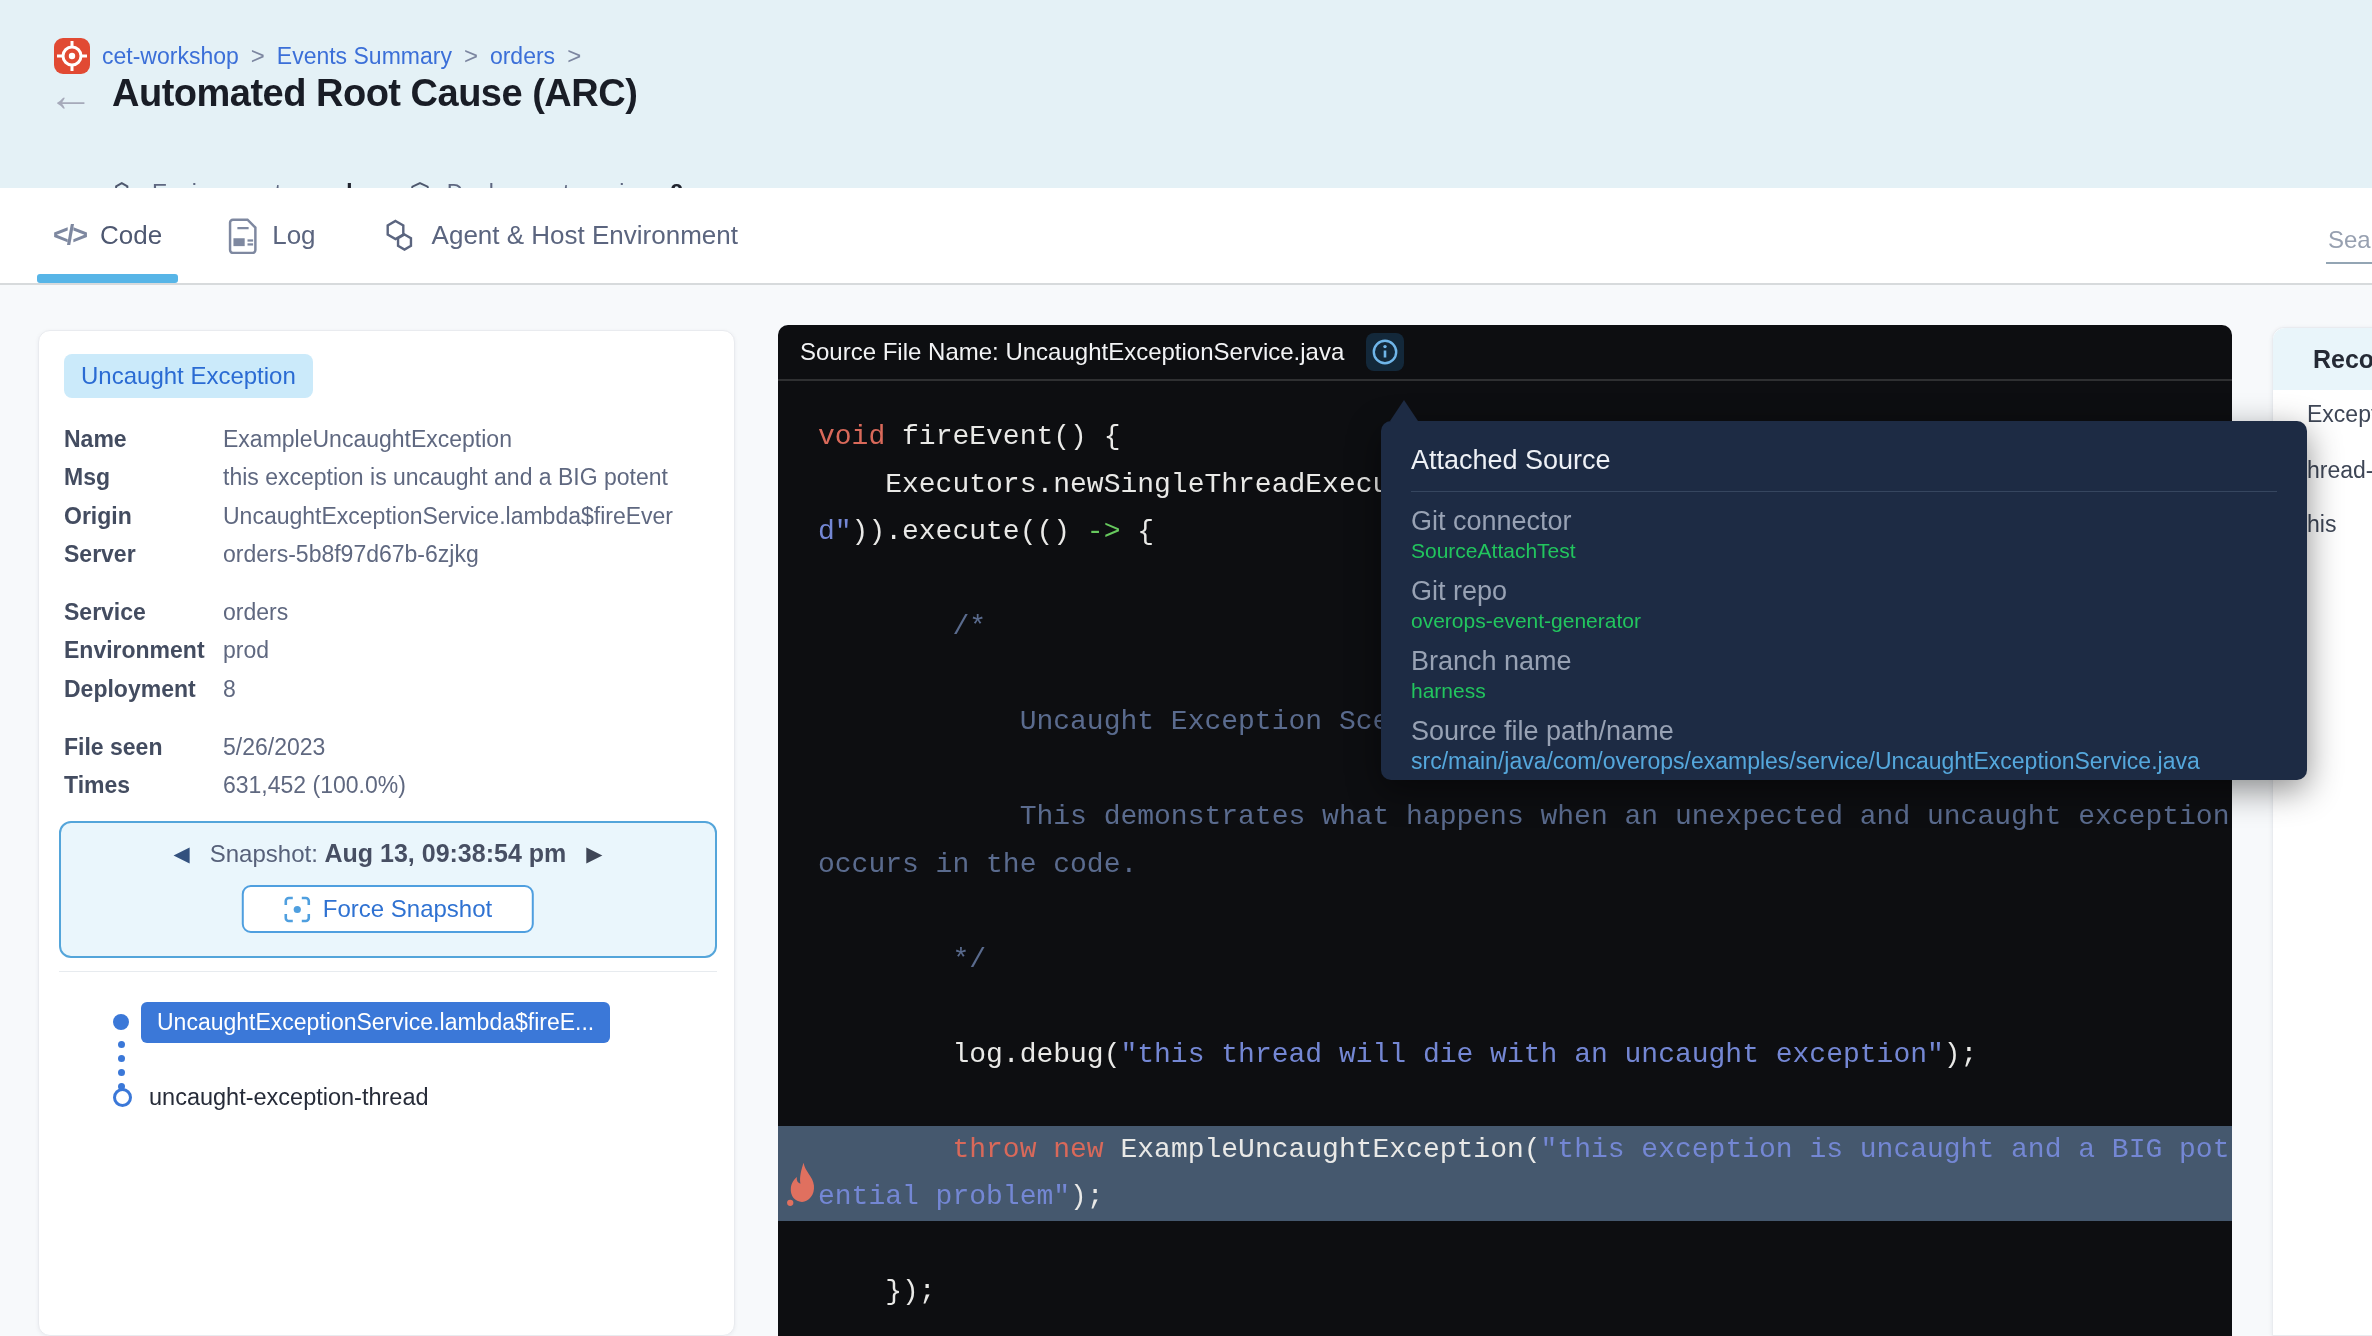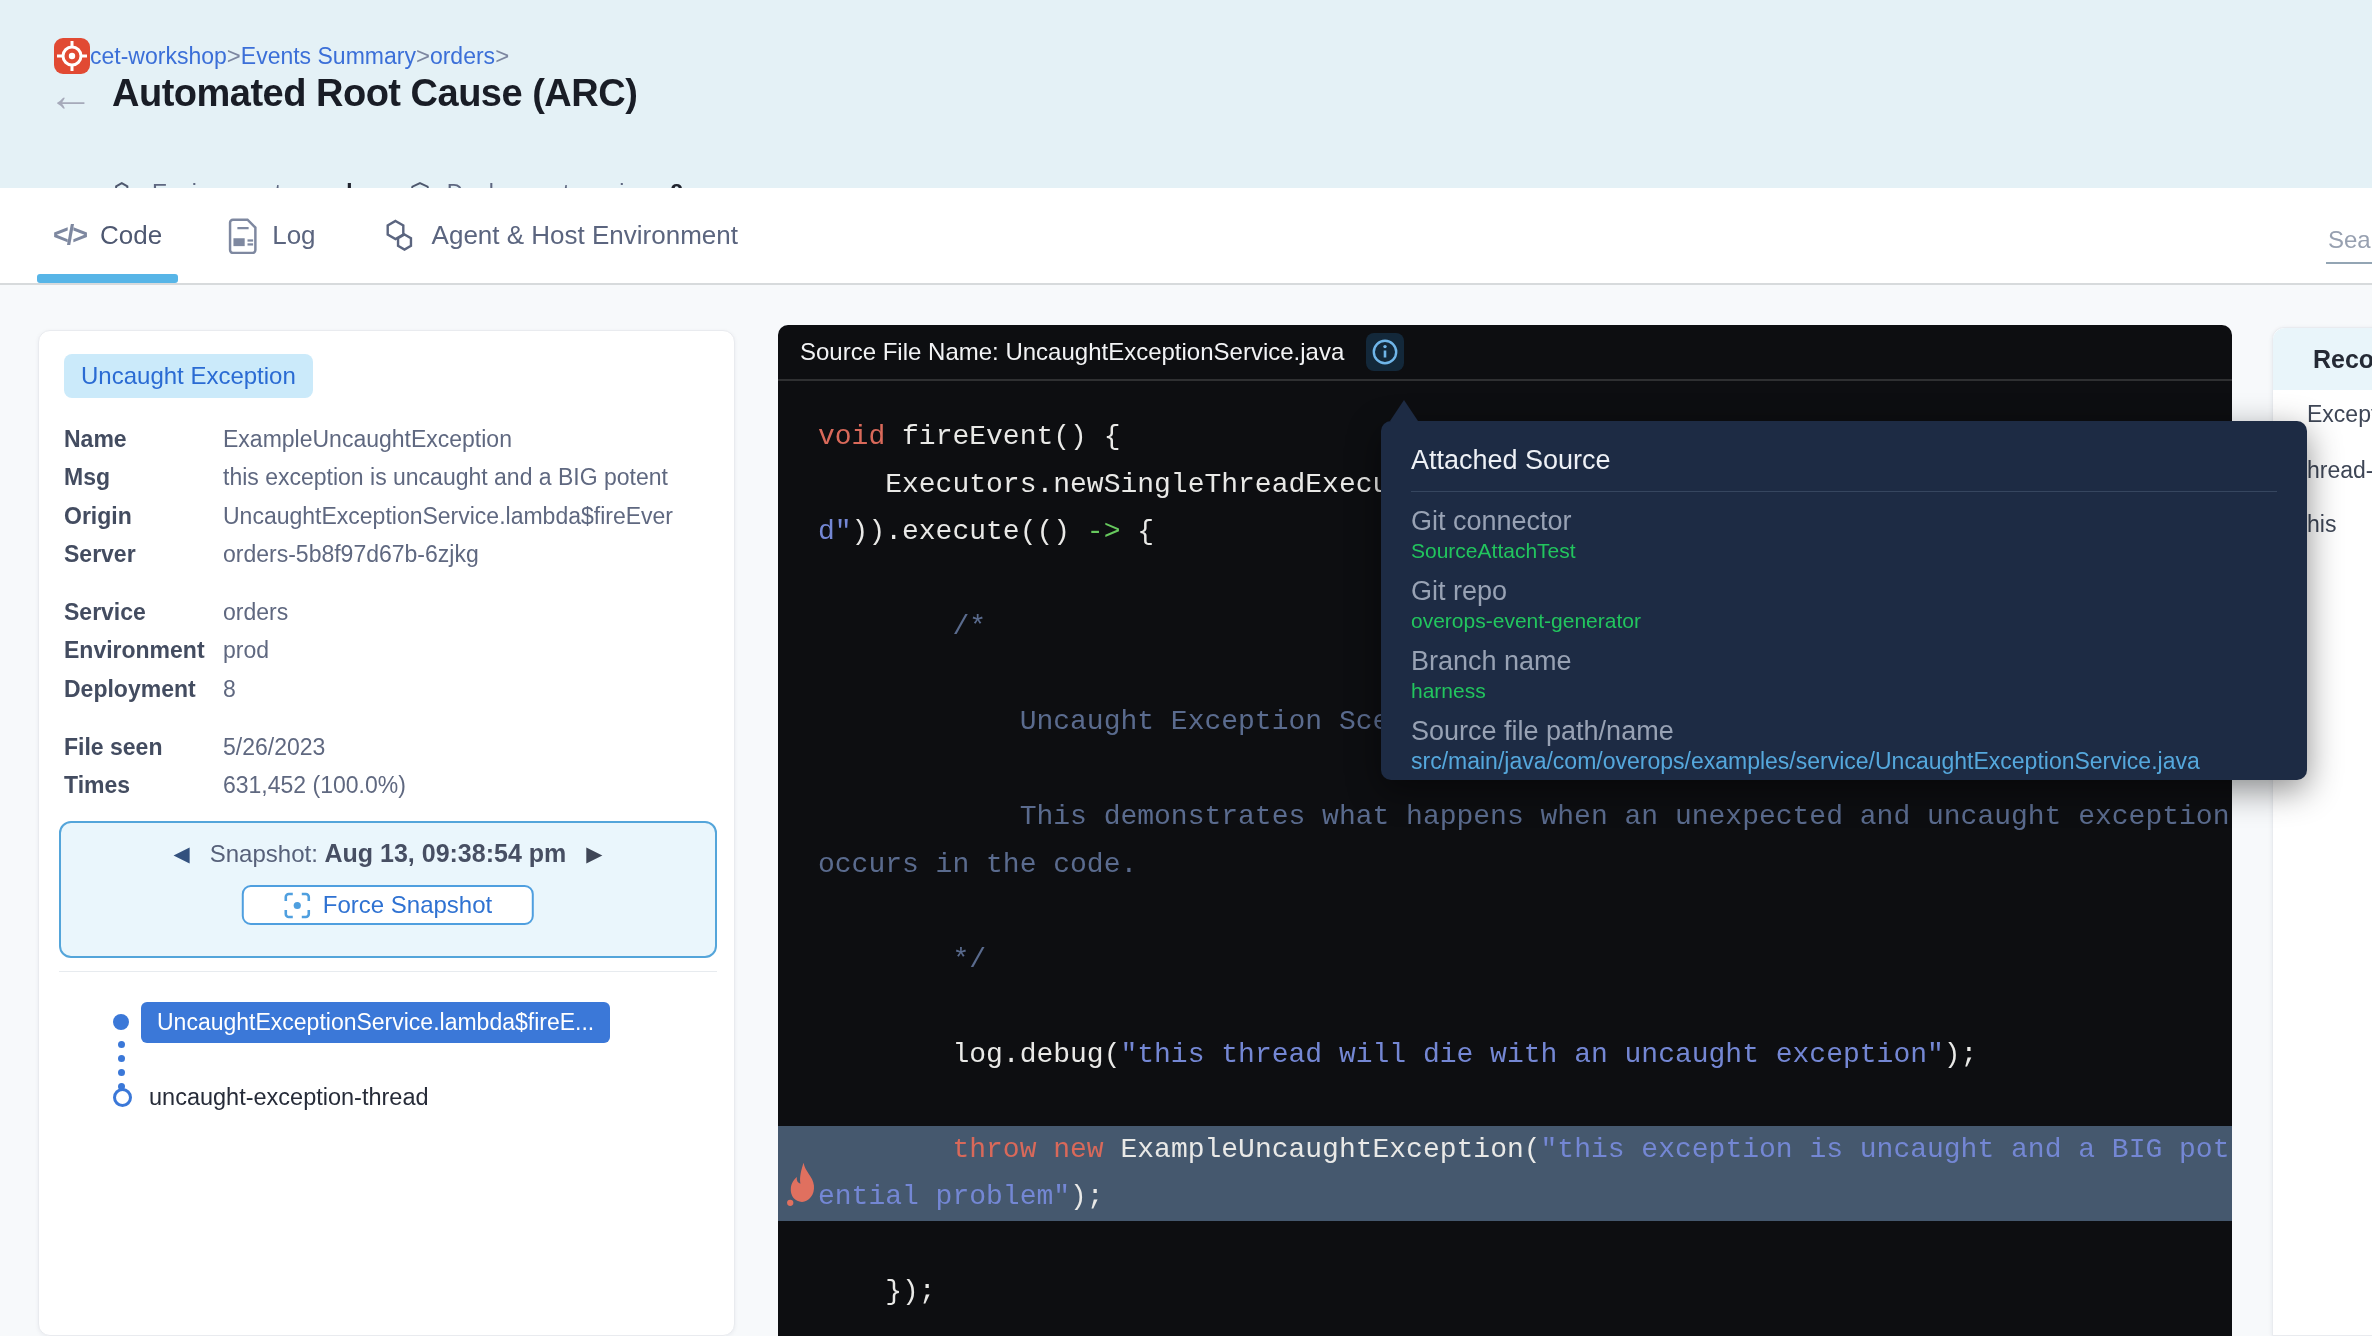--- a/index.html
+++ b/index.html
@@ -1,21 +1,21 @@
 <!DOCTYPE html>
 <html><head>
 <meta charset="utf-8">
 <style>
   html,body{margin:0;padding:0;background:#f7f9fb;}
   .canvas{position:relative;width:2372px;height:1336px;overflow:hidden;
           font-family:"Liberation Sans",sans-serif;background:#f7f9fb;}
 
   
   .page-header{position:absolute;left:0;top:0;width:2372px;height:188px;background:#e4f1f6;}
-  .breadcrumb{position:absolute;left:54px;top:38px;display:flex;align-items:center;gap:0;font-size:23px;}
+  .breadcrumb{position:absolute;left:54px;top:38px;display:flex;align-items:center;gap:12px;font-size:23px;}
   .app-icon{width:36px;height:36px;display:block;}
   .crumb{color:#3b6fd8;cursor:pointer;}
   .crumb-sep{color:#7c86a0;font-size:24px;}
   .back-arrow{position:absolute;left:48px;top:72px;color:#a6aaba;font-size:46px;line-height:46px;cursor:pointer;}
   .page-title{position:absolute;left:112px;top:72px;font-size:38px;font-weight:700;color:#191d26;letter-spacing:-.5px;}
   .env-row{position:absolute;left:112px;top:132px;display:flex;align-items:flex-end;gap:14px;font-size:23px;color:#5e6780;margin-top:48px;}
   .env-row b{color:#20242e;}
   .env-gap{width:26px;}
   .mini-icon{width:26px;height:26px;}
 
@@ -42,21 +42,21 @@
   .detail-row .dv{font-size:23px;color:#5f6880;}
   .g1{top:89px;} .g2{top:262px;} .g3{top:397px;}
 
   .snapshot-box{position:absolute;left:20px;top:490px;width:658px;height:137px;background:#eaf6fc;
                 border:2px solid #54a5da;border-radius:12px;box-sizing:border-box;}
   .snap-nav{position:absolute;left:0;top:16px;width:100%;display:flex;justify-content:center;align-items:center;gap:20px;}
   .snap-arrow{font-size:21px;color:#33517e;cursor:pointer;}
   .snap-arrow.right{color:#3f4656;}
   .snap-label{font-size:24px;color:#57617a;}
   .snap-label b{color:#474f63;font-size:25px;}
-  .force-btn{position:absolute;left:50%;transform:translateX(-50%);top:62px;height:40px;display:flex;align-items:center;gap:12px;
+  .force-btn{position:absolute;left:50%;transform:translateX(-50%);top:62px;height:48px;display:flex;align-items:center;gap:12px;
              background:#fff;border:2px solid #4f9fdf;border-radius:9px;padding:0 40px;color:#2f72d2;font-size:24px;cursor:pointer;box-sizing:border-box;}
   .card-divider{position:absolute;left:20px;top:640px;width:658px;height:1px;background:#e7ebef;}
 
   .stack-bullet{position:absolute;left:74px;top:683px;width:16px;height:16px;border-radius:50%;background:#3b78d8;}
   .stack-pill{position:absolute;left:102px;top:671px;height:41px;line-height:41px;background:#3b78d8;color:#fff;
               font-size:23px;padding:0 16px;border-radius:6px;white-space:nowrap;cursor:pointer;}
   .stack-dot{position:absolute;left:79px;width:7px;height:7px;border-radius:50%;background:#3b78d8;}
   .stack-circle{position:absolute;left:74px;top:757px;width:13px;height:13px;border-radius:50%;
                 background:#fff;border:3px solid #3b78d8;}
   .stack-item2{position:absolute;left:110px;top:749px;font-size:23.5px;color:#262b38;line-height:34px;cursor:pointer;}

